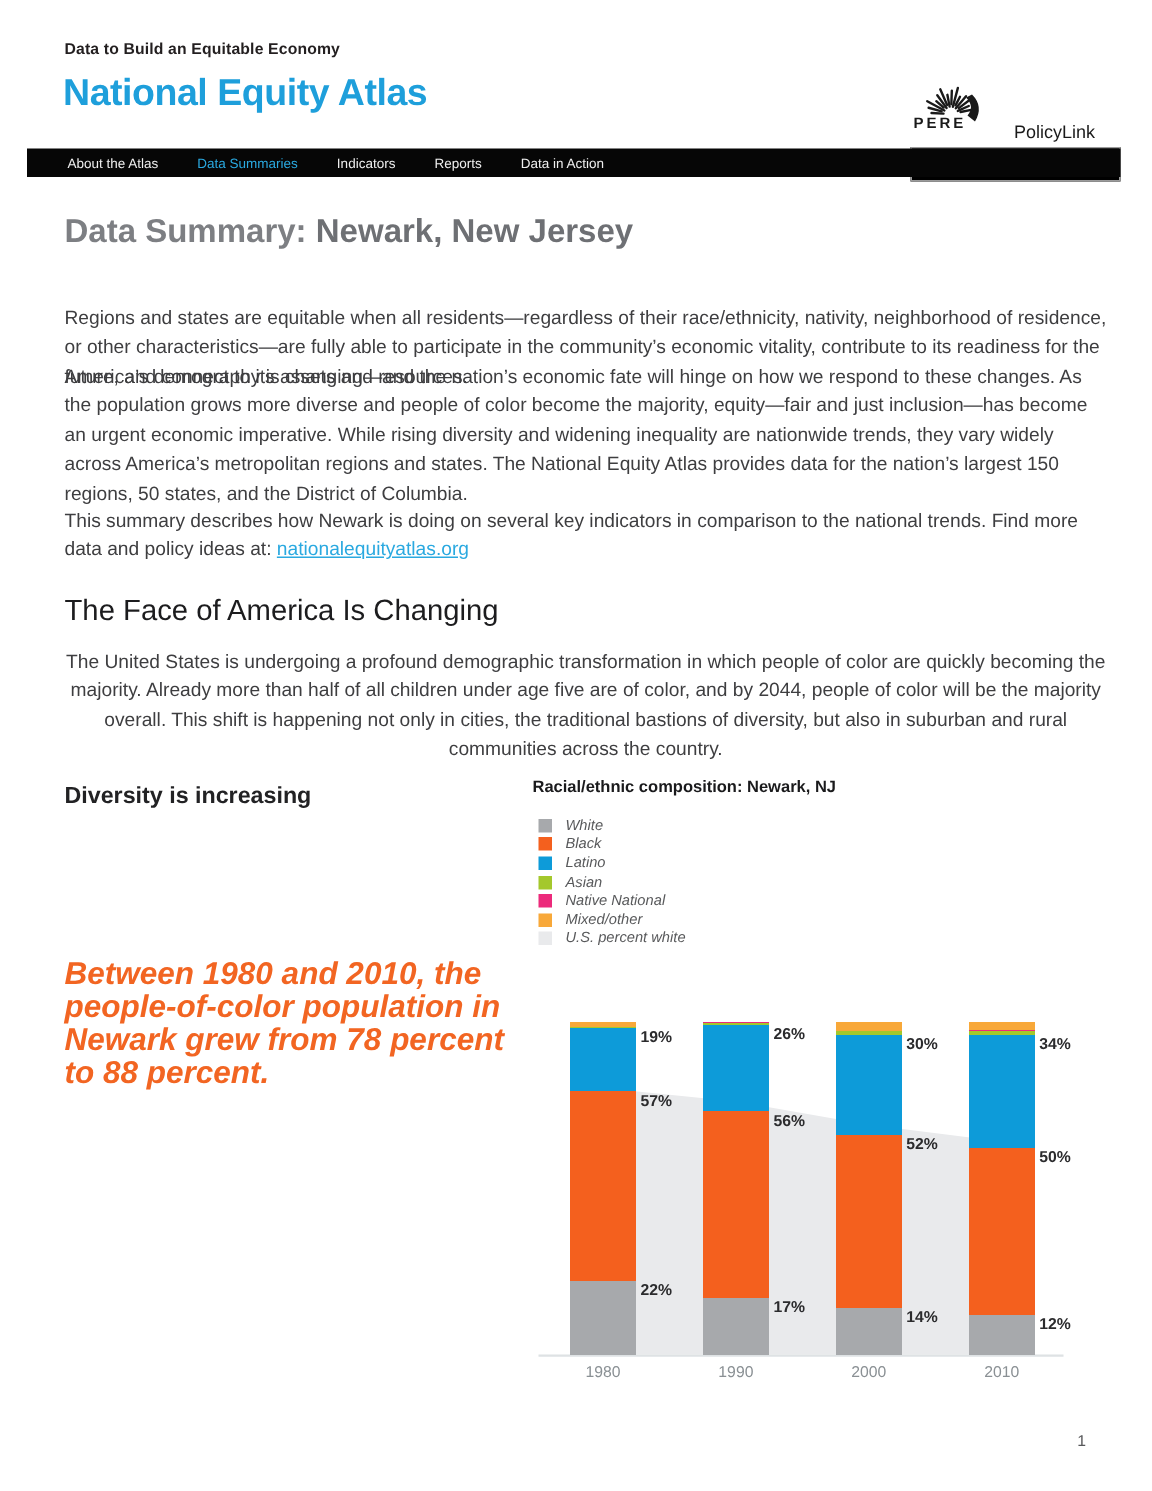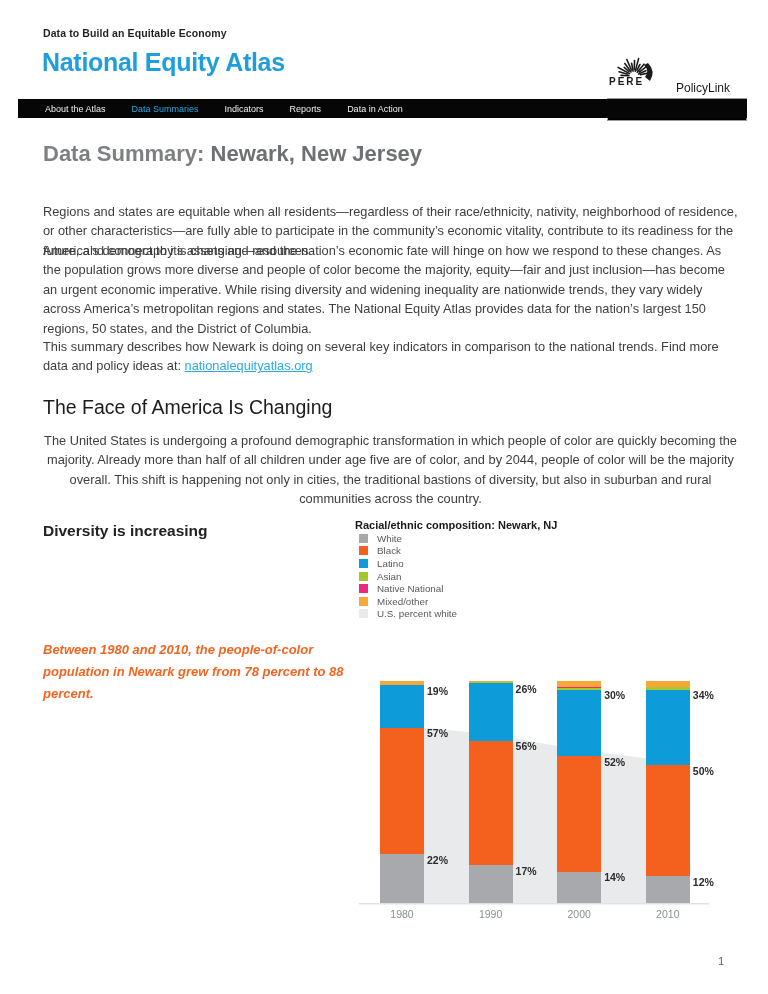--- a/index.html
+++ b/index.html
@@ -24,25 +24,25 @@
   .doc-title b { font-weight:700; color:#6e7074; }
   .para { position:absolute; left:43px; width:695px; font-size:12.8px; line-height:19.4px; color:#3e3e40; }
   .p1 { top:174px;margin-top:28px; }
   .p2 { top:241px; }
   .p3 { top:337px; }
   .link { color:#2aa9e0; text-decoration:underline; }
   .h2 { position:absolute; left:43px; top:396px; font-size:19.5px; font-weight:400; color:#1c1c1e; }
   .p4 { top:431px;text-align:center; }
   .h3 { position:absolute; left:43px; top:522px; font-size:15.5px; font-weight:700; color:#222224; }
   .p5 { top:552px; width:300px; line-height:19.2px; }
-  .pullquote { position:absolute; left:43px; top:639px; width:315px; font-size:13px; font-weight:700; font-style:italic; color:#f26522; line-height:22px; }
+  .pullquote { position:absolute; left:43px; top:639px; width:315px; font-size:21px; font-weight:700; font-style:italic; color:#f26522; line-height:22px; }
 
   
   .chart-title { position:absolute; left:355px; top:519px; font-size:11px; font-weight:700; color:#1a1a1c; }
-  .legend { position:absolute; left:359px; top:532px; }
+  .legend { position:absolute; left:359px; top:544px;font-style:italic; }
   .legend-item { display:flex; align-items:center; height:12.6px; }
   .legend-swatch { width:9px; height:9px; margin-right:9px; flex:none; }
   .legend-label { font-size:9.8px; color:#58595b; white-space:nowrap; }
   .chart-svg { position:absolute; left:355px; top:648px; }
 
   .page-number { position:absolute; left:704px; top:955px; width:20px; text-align:right; font-size:10.5px; color:#58595b; }
 </style>
 </head>
 <body>
 

